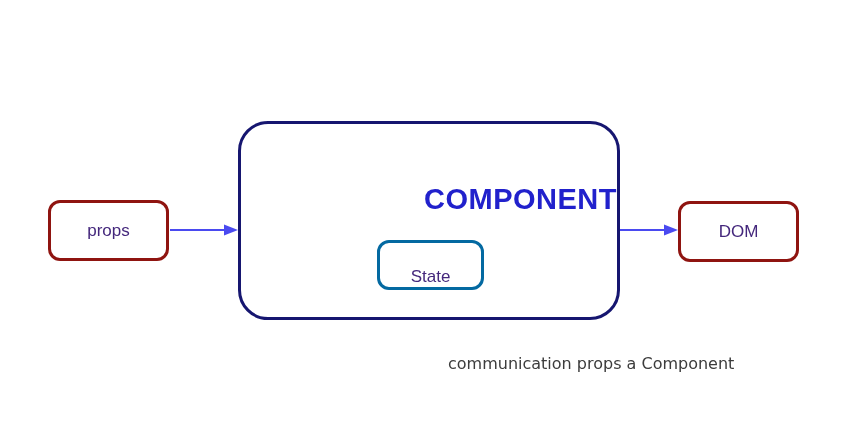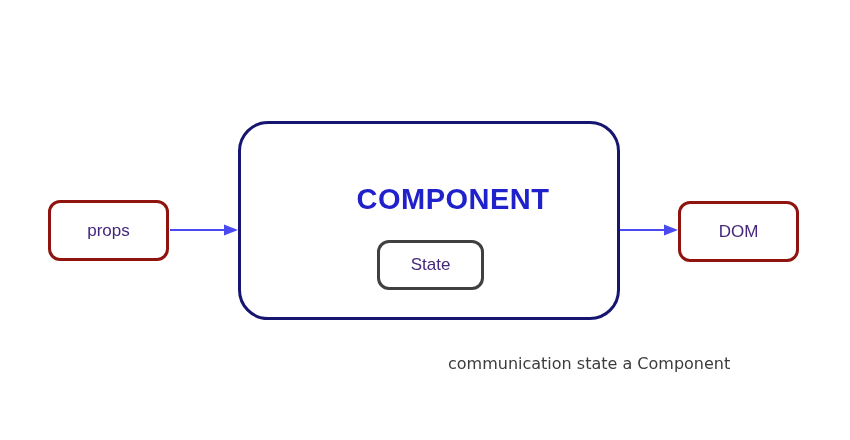--- a/index.html
+++ b/index.html
@@ -23,38 +23,38 @@
     height: 193px;  
     border: 3px solid #161670;
     border-radius: 30px;
     background: #ffffff;
   }
   .component-label {
     position: absolute;
     left: 0;
     right: 0;
     top: 59px;
-    text-align: center;
+    text-align: right;
     font-size: 29px;
     font-weight: bold;
     letter-spacing: 0.5px;
     color: #2121cc;
     margin-left: 48px;
   }
   .state-box {
     position: absolute;
     left: 136px;
     top: 116px;
     width: 101px;
     height: 44px;
-    border: 3px solid #404040;
+    border: 3px solid #0369a1;
     border-radius: 12px;
     background: #ffffff;
     display: flex;
-    align-items: center;
+    align-items: flex-end;
     justify-content: center;
     font-size: 17px;
     color: #44277c;
   }
   .node {
     position: absolute;
     width: 115px;
     height: 55px;
     border: 3px solid #8f1410;
     border-radius: 12px;
@@ -107,16 +107,16 @@
     <line x1="0" y1="10" x2="56" y2="10" stroke="#4a4af0" stroke-width="2"></line>
     <polygon points="54,4.5 68,10 54,15.5" fill="#4a4af0"></polygon>
   </svg>
 
   <svg class="arrow right" width="58" height="20" viewBox="0 0 58 20">
     <line x1="0" y1="10" x2="46" y2="10" stroke="#4a4af0" stroke-width="2"></line>
     <polygon points="44,4.5 58,10 44,15.5" fill="#4a4af0"></polygon>
   </svg>
 
   <div class="caption">
-    <div>communication state a Component</div>
+    <div>communication props a Component</div>
   </div>
 
 </div>
 
 </body></html>

